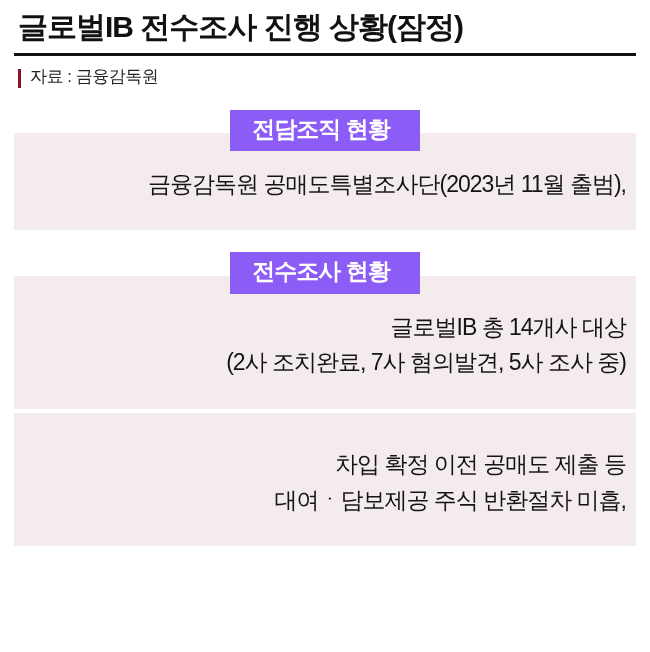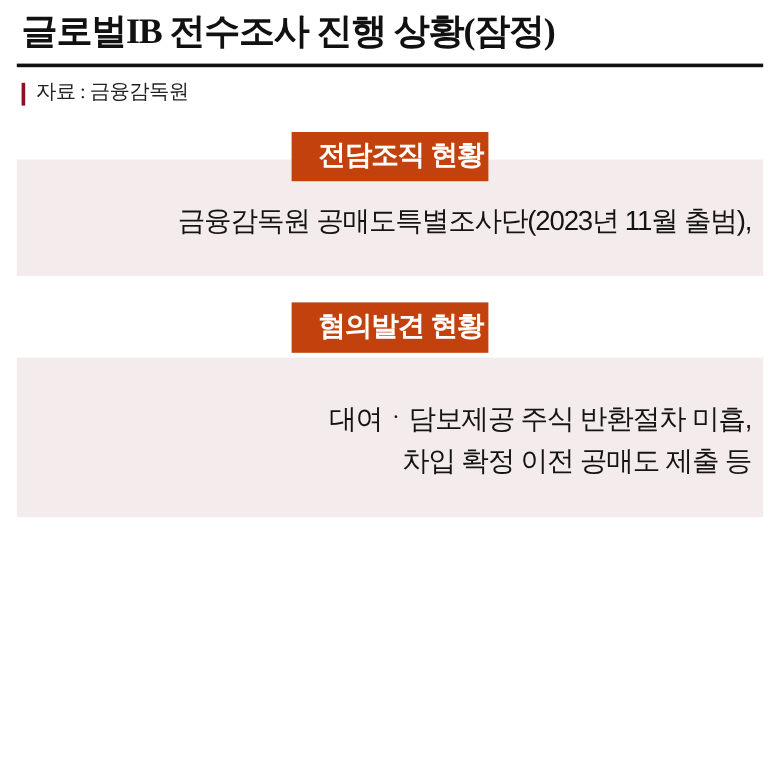--- a/index.html
+++ b/index.html
@@ -17,21 +17,20 @@
   .page {
     position: relative;
     width: 650px;
     height: 652px;
     box-sizing: border-box;
     padding: 0 14px;
   }
   
   .header {
     padding-top: 8px;
-    font-family: Liberation Serif, serif;
   }
   .title {
     font-size: 30px;
     font-weight: bold;
     letter-spacing: -1px;
     color: #111111;
     line-height: 1.25;
     padding-left: 4px;
   }
   .rule {
@@ -61,26 +60,26 @@
     position: relative;
     margin-top: 22px;
   }
   .badge-wrap {
     display: flex;
     justify-content: center;
     position: relative;
     z-index: 3;
   }
   .badge {
-    background: #c2410c;
+    background: #8b5cf6;
     color: #ffffff;
     font-size: 23px;
     font-weight: bold;
     letter-spacing: -1px;
-    padding: 7px 4px 9px 22px;
+    padding: 7px 30px 9px 22px;
     line-height: 1.1;
     white-space: nowrap;
   }
   .panel {
     background: #f4ebec;
     margin-top: -18px;
     padding: 34px 10px 28px 10px;
     text-align: right;
   }
   .panel-line {
@@ -109,24 +108,28 @@
     <div class="badge-wrap">
       <div class="badge">전담조직 현황</div>
     </div>
     <div class="panel">
       <div class="panel-line">금융감독원 공매도특별조사단(2023년 11월 출범),</div>
     </div>
   </div>
 
   <div class="section">
     <div class="badge-wrap">
-      <div class="badge">혐의발견 현황</div>
+      <div class="badge">전수조사 현황</div>
+    </div>
+    <div class="panel">
+      <div class="panel-line">글로벌IB 총 14개사 대상</div>
+      <div class="panel-line">(2사 조치완료, 7사 혐의발견, 5사 조사 중)</div>
     </div>
   </div>
 
   <div class="section">
     <div class="panel">
+      <div class="panel-line">차입 확정 이전 공매도 제출 등</div>
       <div class="panel-line">대여ㆍ담보제공 주식 반환절차 미흡,</div>
-      <div class="panel-line">차입 확정 이전 공매도 제출 등</div>
     </div>
   </div>
 
 </div>
 
 </body></html>

